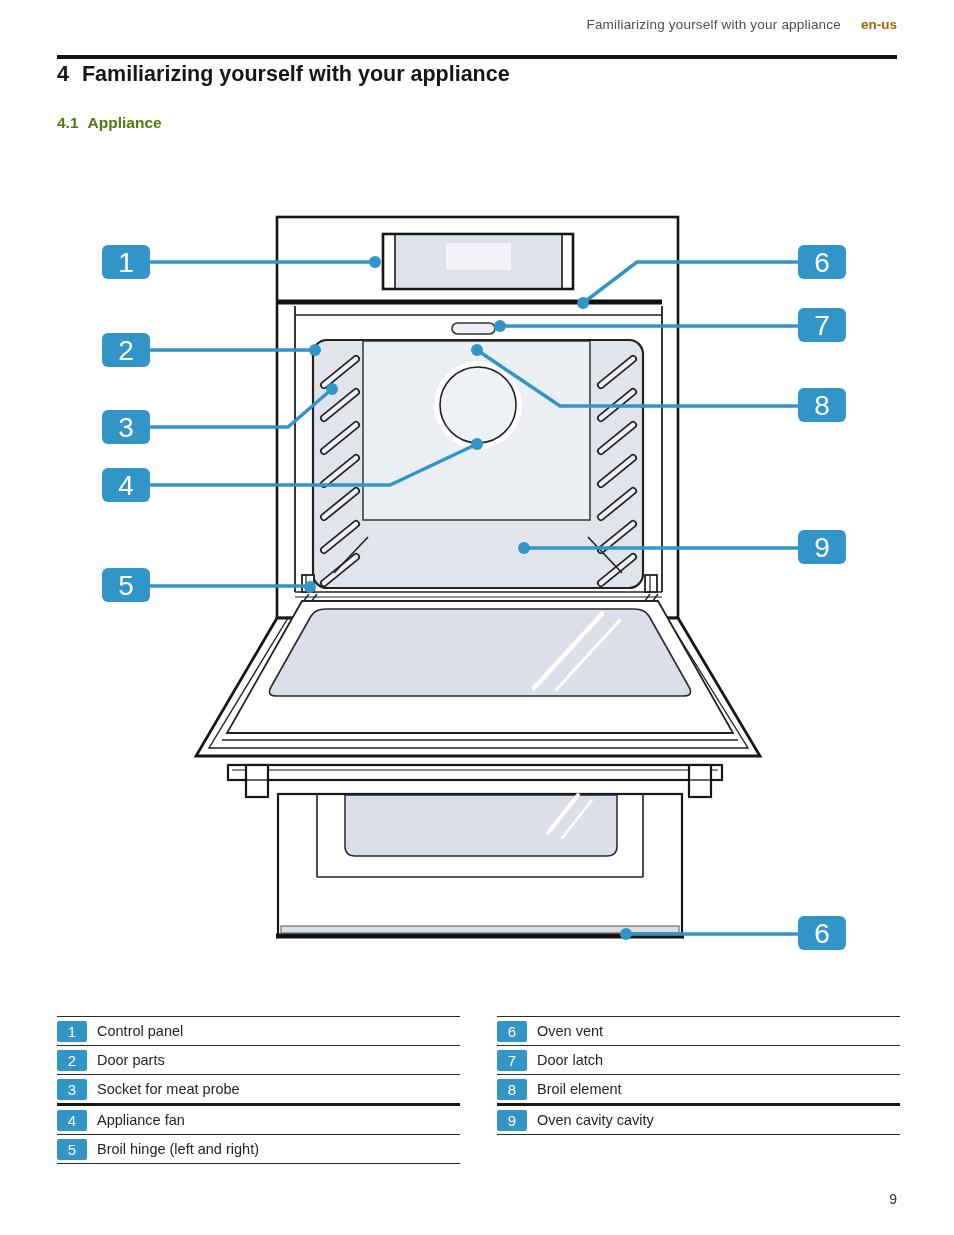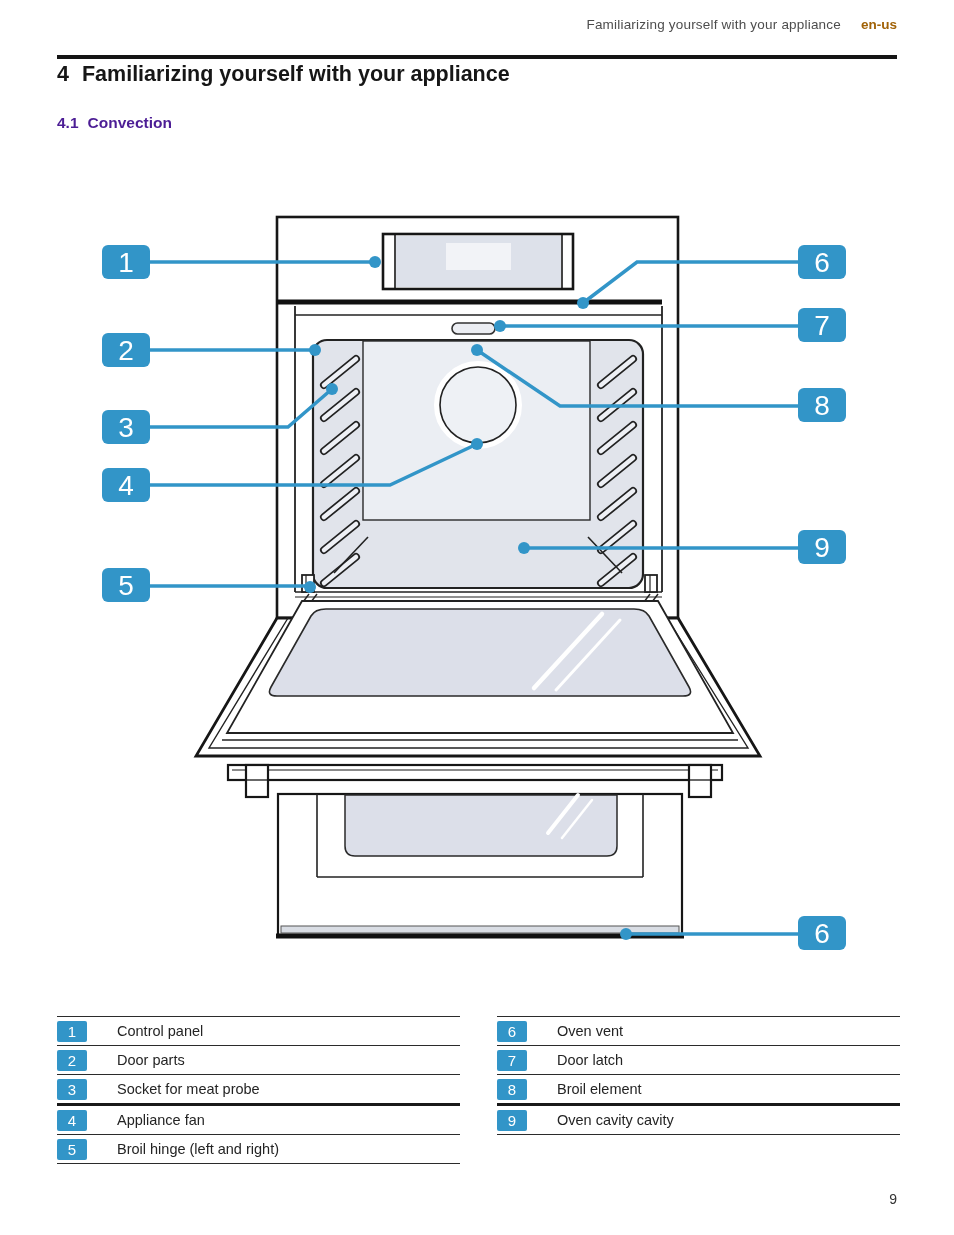--- a/index.html
+++ b/index.html
@@ -7,54 +7,54 @@
     position:relative;width:954px;height:1235px;background:#fff;overflow:hidden;
     font-family:"Liberation Sans",sans-serif;color:#1a1a1a;
   }
   
   .hdr{position:absolute;top:17px;right:57px;display:flex;align-items:baseline;gap:20px;}
   .hdr-title{font-size:13.5px;color:#4d4d4d;letter-spacing:.2px;}
   .hdr-locale{font-size:13.5px;font-weight:700;color:#a16207;}
   .rule{position:absolute;top:55px;left:57px;width:840px;height:4px;background:#151515;}
   
   .h1{position:absolute;top:62px;left:57px;display:flex;gap:13px;font-size:21.5px;font-weight:700;color:#161616;}
-  .h2{position:absolute;top:114px;left:57px;display:flex;gap:9px;font-size:15.5px;font-weight:700;color:#4c1d95;justify-content:space-between;}
+  .h2{position:absolute;top:114px;left:57px;display:flex;gap:9px;font-size:15.5px;font-weight:700;color:#4d7c0f;justify-content:space-between;}
   .intro{position:absolute;top:146px;left:57px;font-size:14px;color:#3c3c3c;}
   
   svg#diagram{position:absolute;top:0;left:0;}
   svg text.co{font-family:"Liberation Sans",sans-serif;font-size:28px;font-weight:400;fill:#fff;text-anchor:middle;}
   
   .legend{position:absolute;top:1016px;width:403px;border-bottom:1px solid #2b2b2b;}
   .legend.lft{left:57px;}
   .legend.rgt{left:497px;}
   .lrow{height:28px;display:flex;align-items:center;border-top:1px solid #2b2b2b;}
   .lrow.group-start{border-top:3px solid #191919;}
   .badge{display:inline-block;width:30px;height:21px;background:#3295c8;color:#fff;
          font-size:15px;line-height:21px;text-align:center;border-radius:2px;flex:0 0 30px;}
-  .llabel{margin-left:30px;font-size:14.5px;color:#242424;}
+  .llabel{margin-left:10px;font-size:14.5px;color:#242424;}
   .pagenum{position:absolute;top:1191px;right:57px;font-size:14px;color:#333;}
 </style>
 </head>
 <body>
 
 <div id="page">
 
   <div class="hdr">
     <span class="hdr-title">Familiarizing yourself with your appliance</span>
     <span class="hdr-locale">en-us</span>
   </div>
   <div class="rule"></div>
 
   <div class="h1">
     <span>4</span>
     <span>Familiarizing yourself with your appliance</span>
   </div>
   <div class="h2">
     <span>4.1</span>
-    <span>Convection</span>
+    <span>Appliance</span>
   </div>
 
   <svg id="diagram" width="954" height="1235" viewBox="0 0 954 1235">
 
     <rect x="277" y="217" width="401" height="401" fill="#ffffff" stroke="#161616" stroke-width="2.6"></rect>
 
     <g>
       <rect x="396" y="236" width="165" height="51" fill="#dde1ea" stroke="none"></rect>
       <rect x="383" y="234" width="190" height="55" fill="none" stroke="#161616" stroke-width="2.6"></rect>
       <line x1="395" y1="234" x2="395" y2="289" stroke="#161616" stroke-width="1.6"></line>

